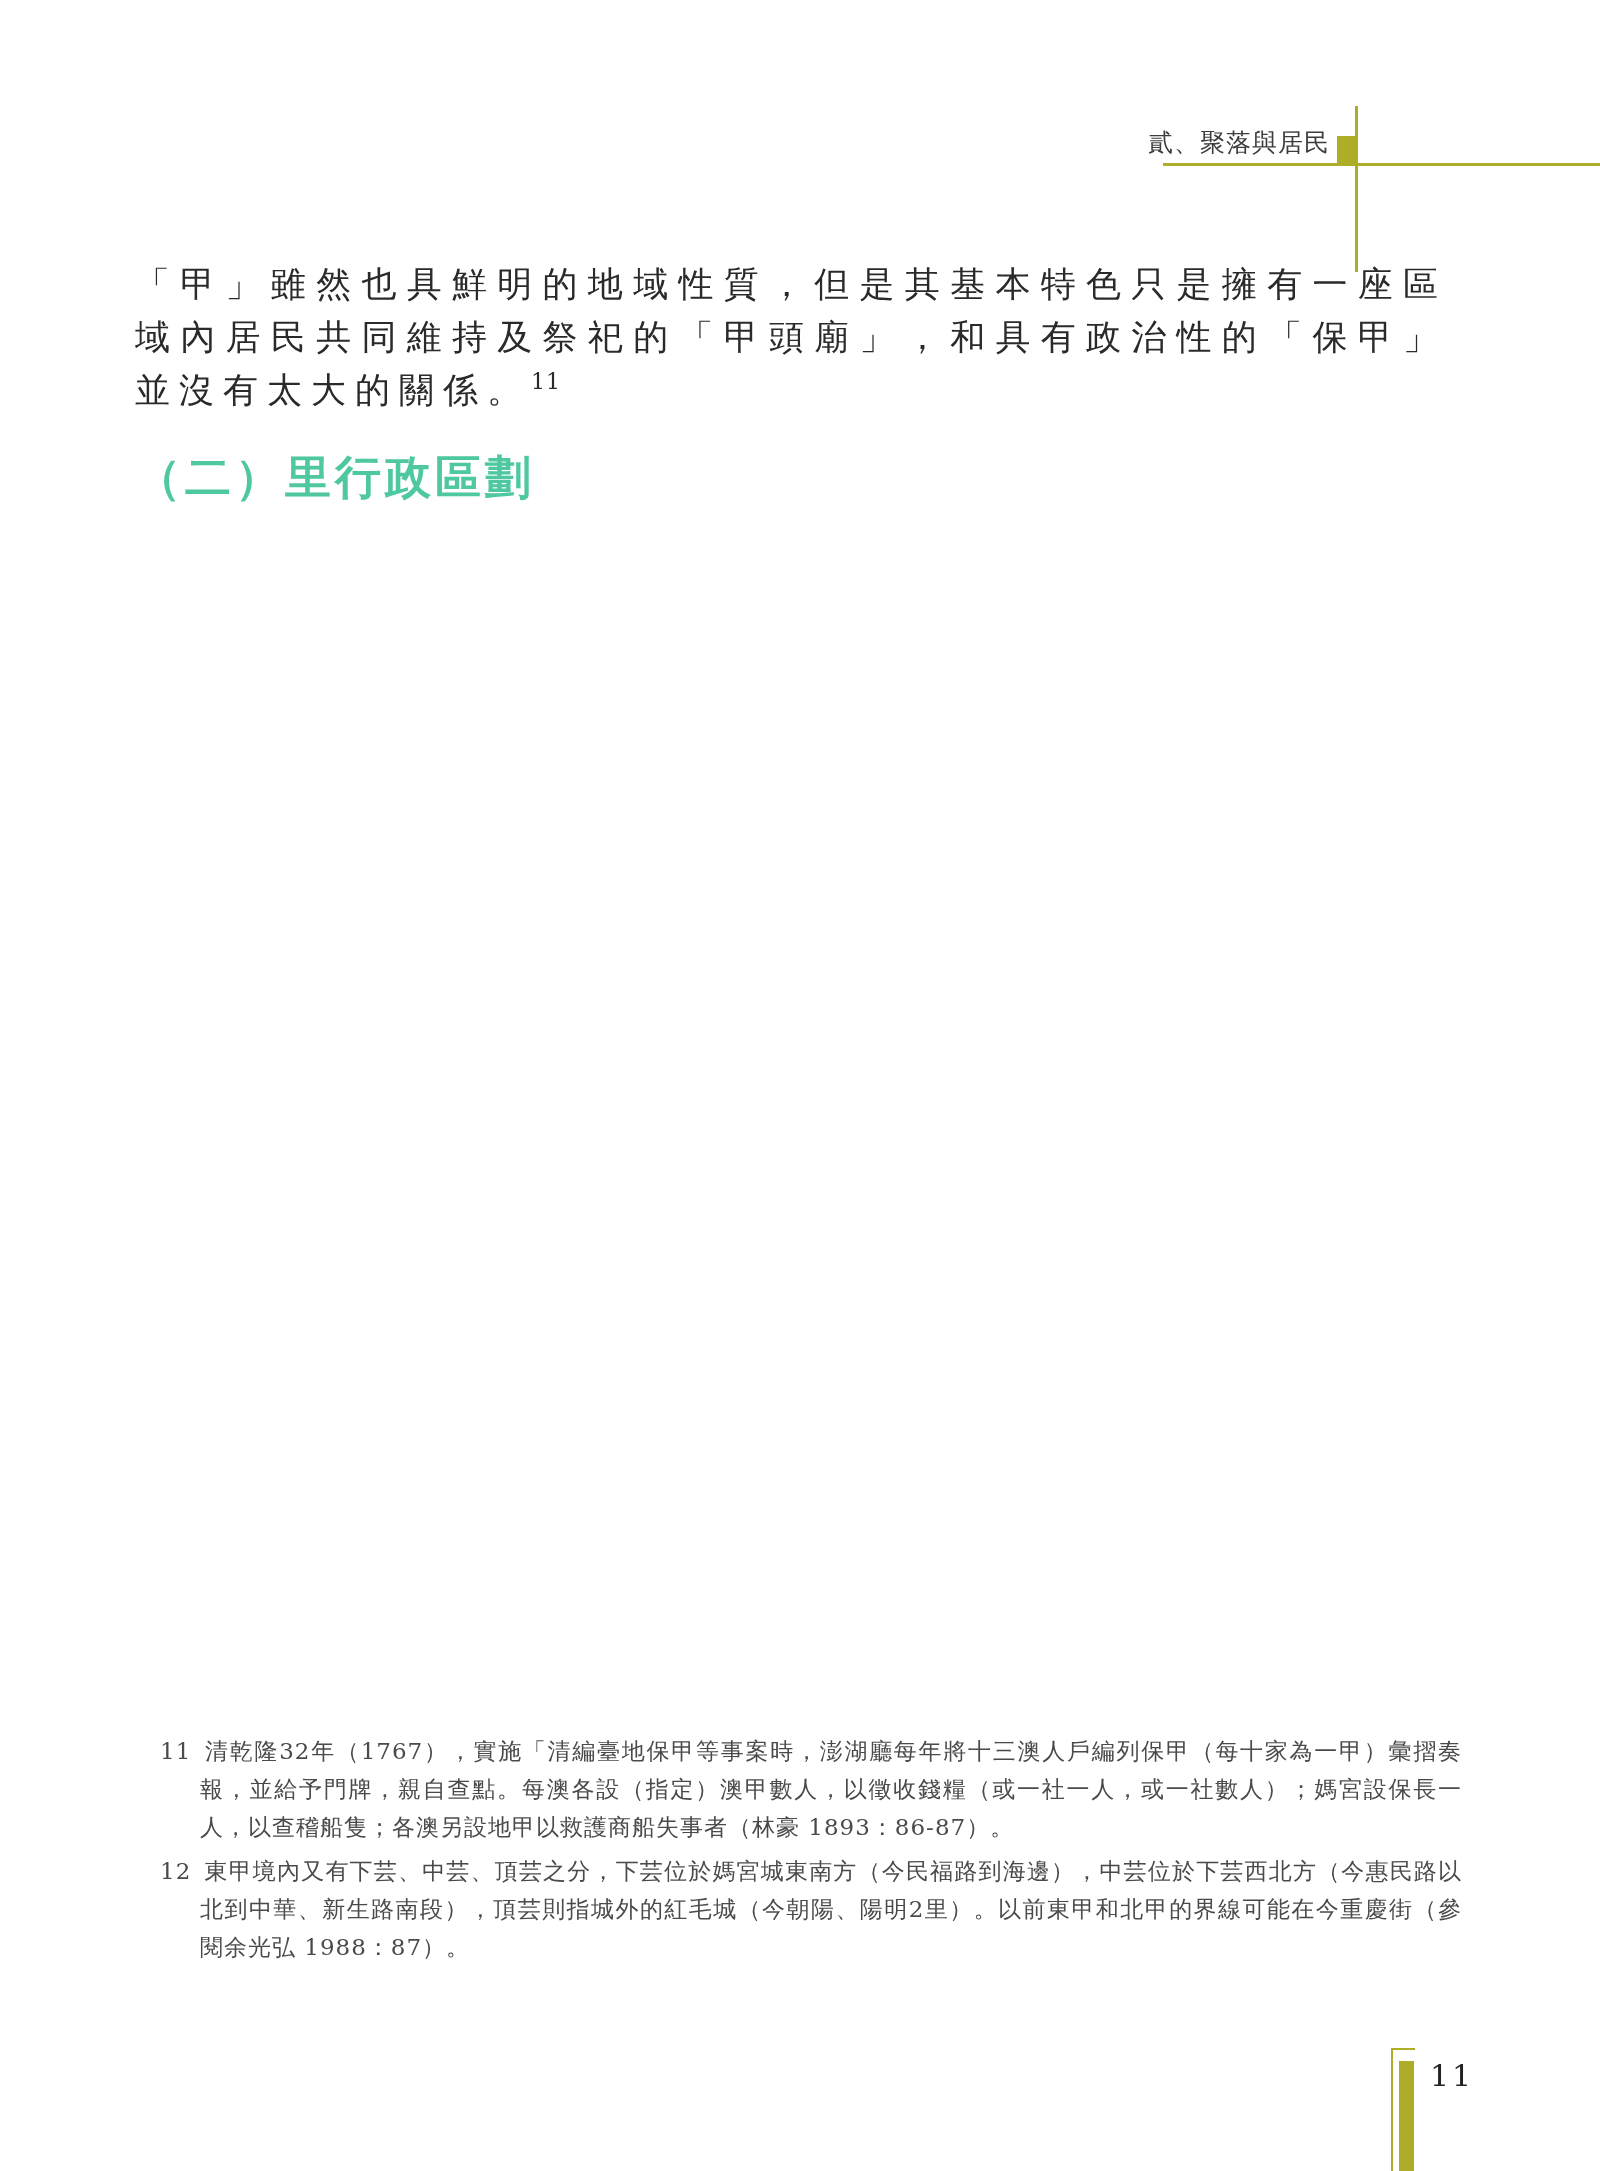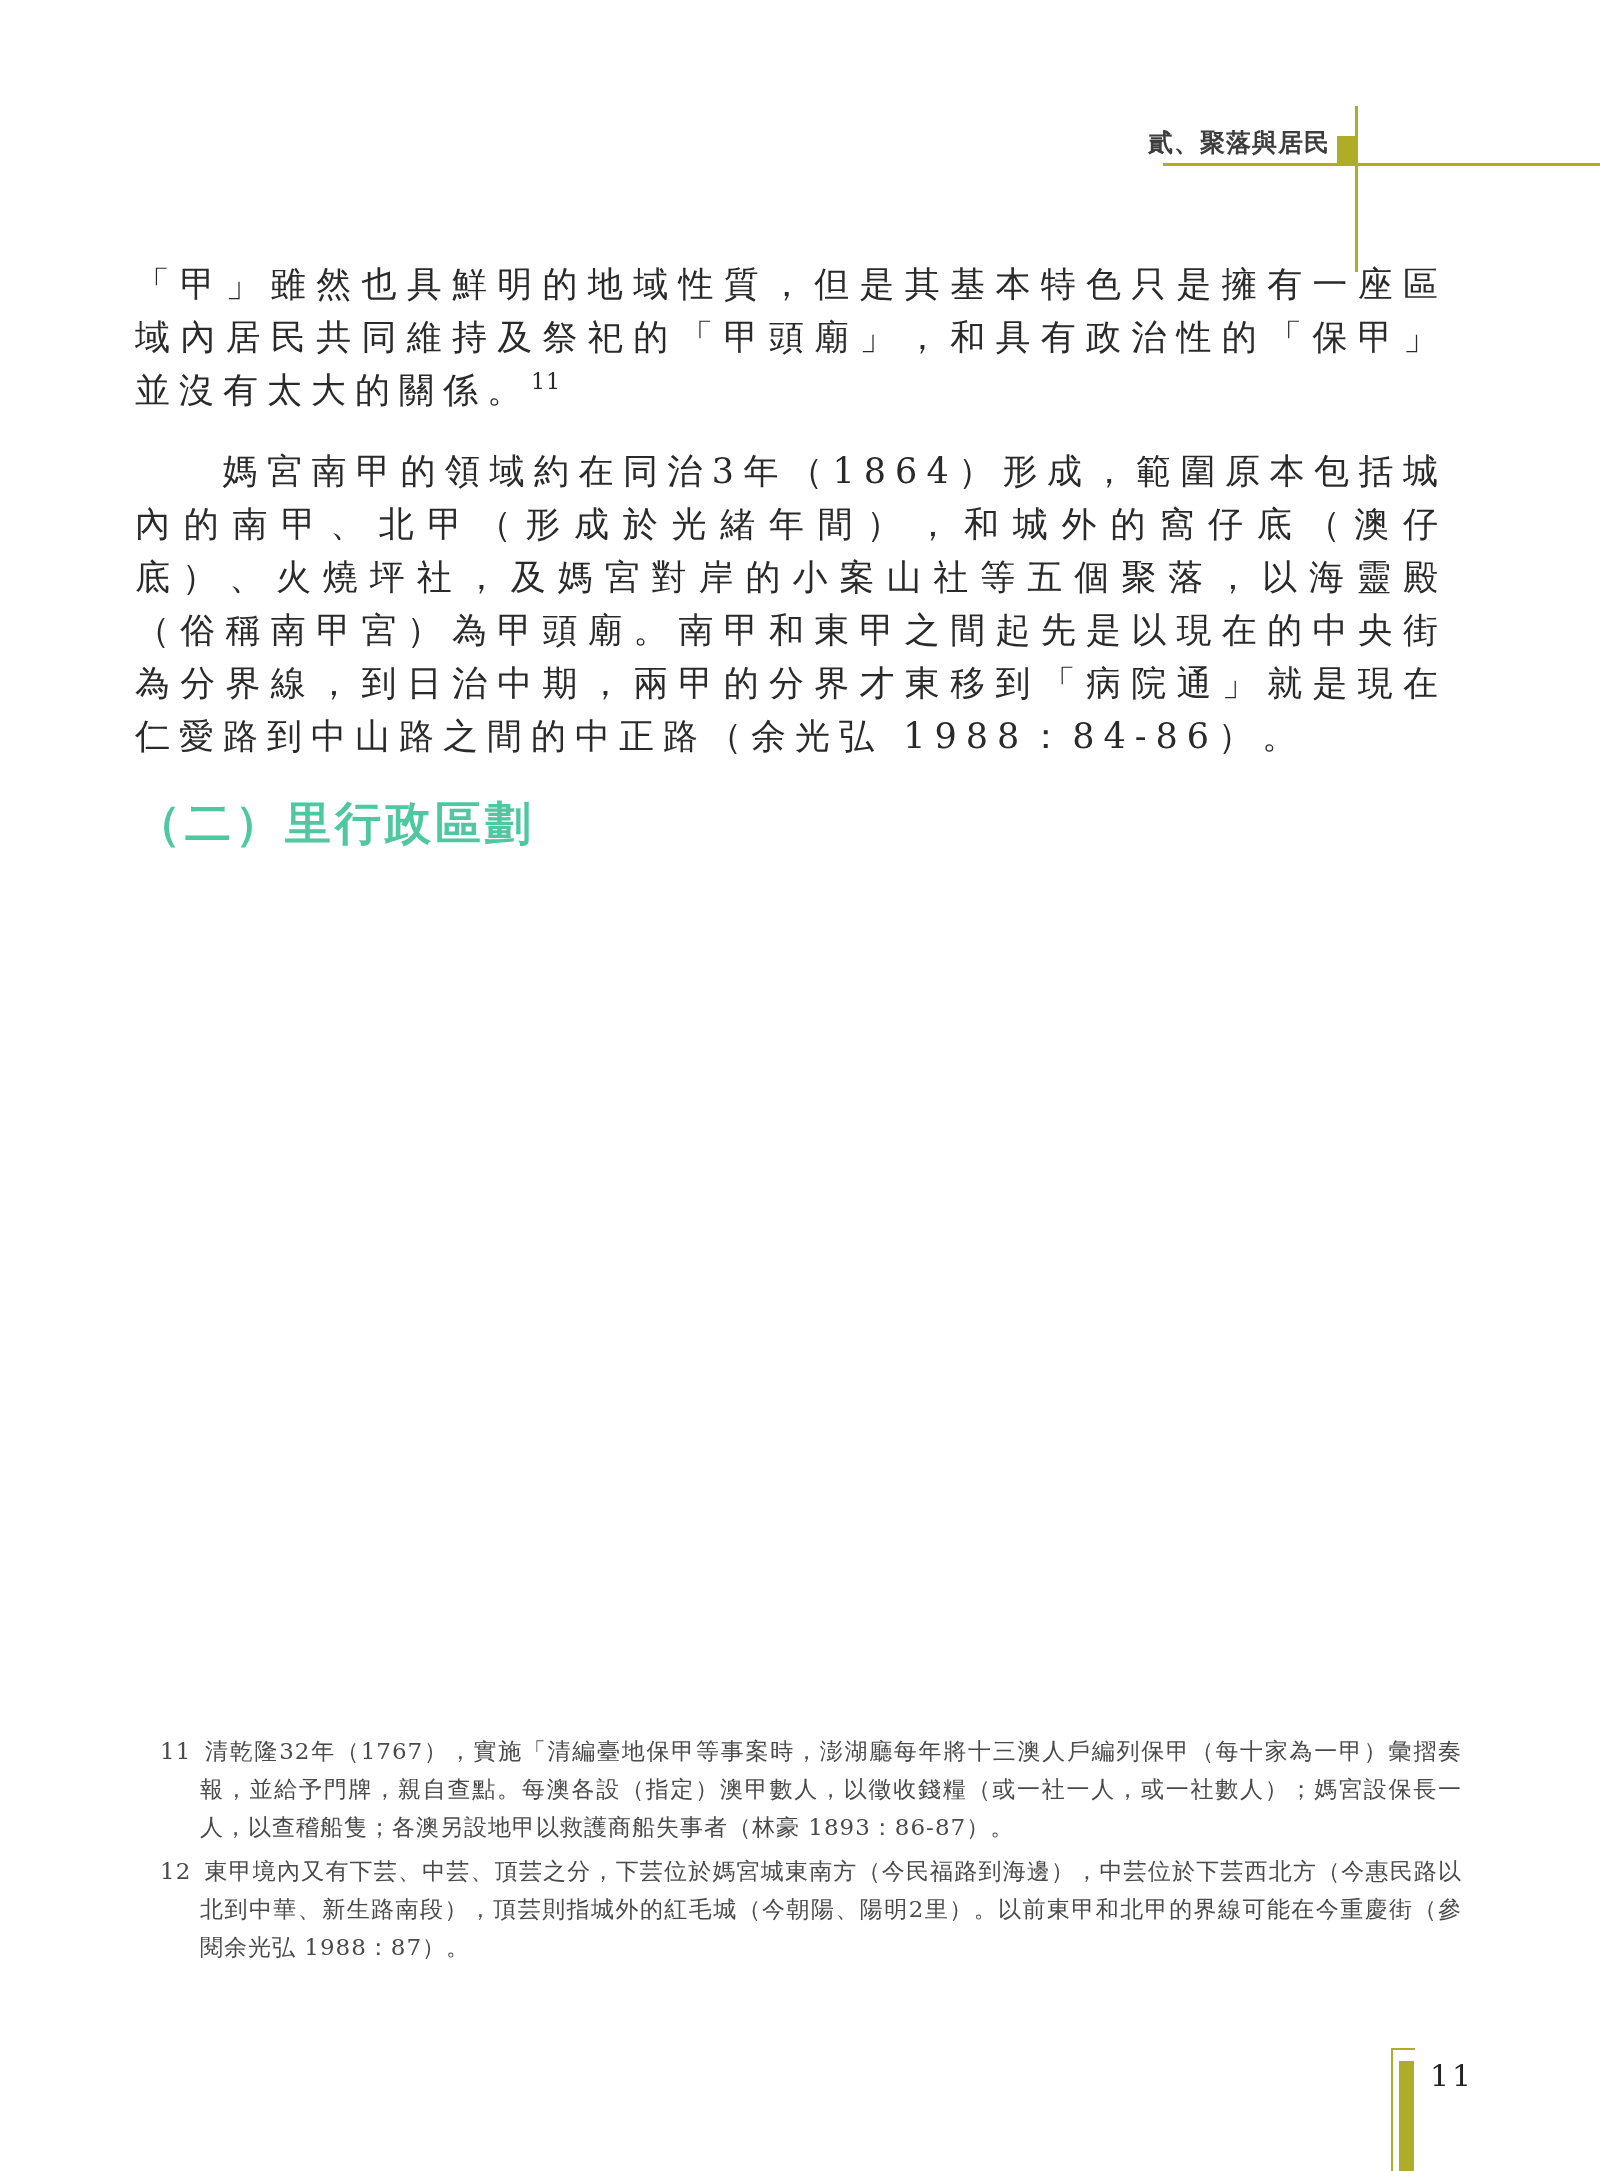--- a/index.html
+++ b/index.html
@@ -17,21 +17,21 @@
     background:#ffffff;
     font-family:"DejaVu Serif","Liberation Serif",serif;
     overflow:hidden;
   }
   
   .running-title{
     position:absolute;
     top:128px;left:1000px;width:330px;
     text-align:right;
     font-size:25px;letter-spacing:1px;
-    font-weight:700;color:var(--title-text);
+    font-weight:400;color:var(--title-text);
     line-height:30px;
   }
   .header-hline{
     position:absolute;
     top:163px;left:1163px;right:0;height:3px;
     background:var(--accent-olive);
   }
   .header-vline{
     position:absolute;
     top:106px;left:1355px;width:3px;height:166px;
@@ -110,21 +110,20 @@
 
   <header>
     <div class="running-title">貳、聚落與居民</div>
     <div class="header-hline"></div>
     <div class="header-vline"></div>
     <div class="header-square"></div>
   </header>
 
   <main class="body-text">
     <p class="para">「甲」雖然也具鮮明的地域性質，但是其基本特色只是擁有一座區域內居民共同維持及祭祀的「甲頭廟」，和具有政治性的「保甲」並沒有太大的關係。<sup>11</sup></p>
-    <p class="para indent">媽宮南甲的領域約在同治3年（1864）形成，範圍原本包括城內的南甲、北甲（形成於光緒年間），和城外的窩仔底（澳仔底）、火燒坪社，及媽宮對岸的小案山社等五個聚落，以海靈殿（俗稱南甲宮）為甲頭廟。南甲和東甲之間起先是以現在的中央街為分界線，到日治中期，兩甲的分界才東移到「病院通」就是現在仁愛路到中山路之間的中正路（余光弘 1988：84-86）。</p>
     <h2 class="section-heading">（二）里行政區劃</h2>
   </main>
 
   <section class="footnotes">
     <div class="footnote"><span class="fn-num">11</span><span class="fn-text">清乾隆32年（1767），實施「清編臺地保甲等事案時，澎湖廳每年將十三澳人戶編列保甲（每十家為一甲）彙摺奏報，並給予門牌，親自查點。每澳各設（指定）澳甲數人，以徵收錢糧（或一社一人，或一社數人）；媽宮設保長一人，以查稽船隻；各澳另設地甲以救護商船失事者（林豪 1893：86-87）。</span></div>
     <div class="footnote"><span class="fn-num">12</span><span class="fn-text">東甲境內又有下芸、中芸、頂芸之分，下芸位於媽宮城東南方（今民福路到海邊），中芸位於下芸西北方（今惠民路以北到中華、新生路南段），頂芸則指城外的紅毛城（今朝陽、陽明2里）。以前東甲和北甲的界線可能在今重慶街（參閱余光弘 1988：87）。</span></div>
   </section>
 
   <footer>
     <div class="footer-bracket"></div>

